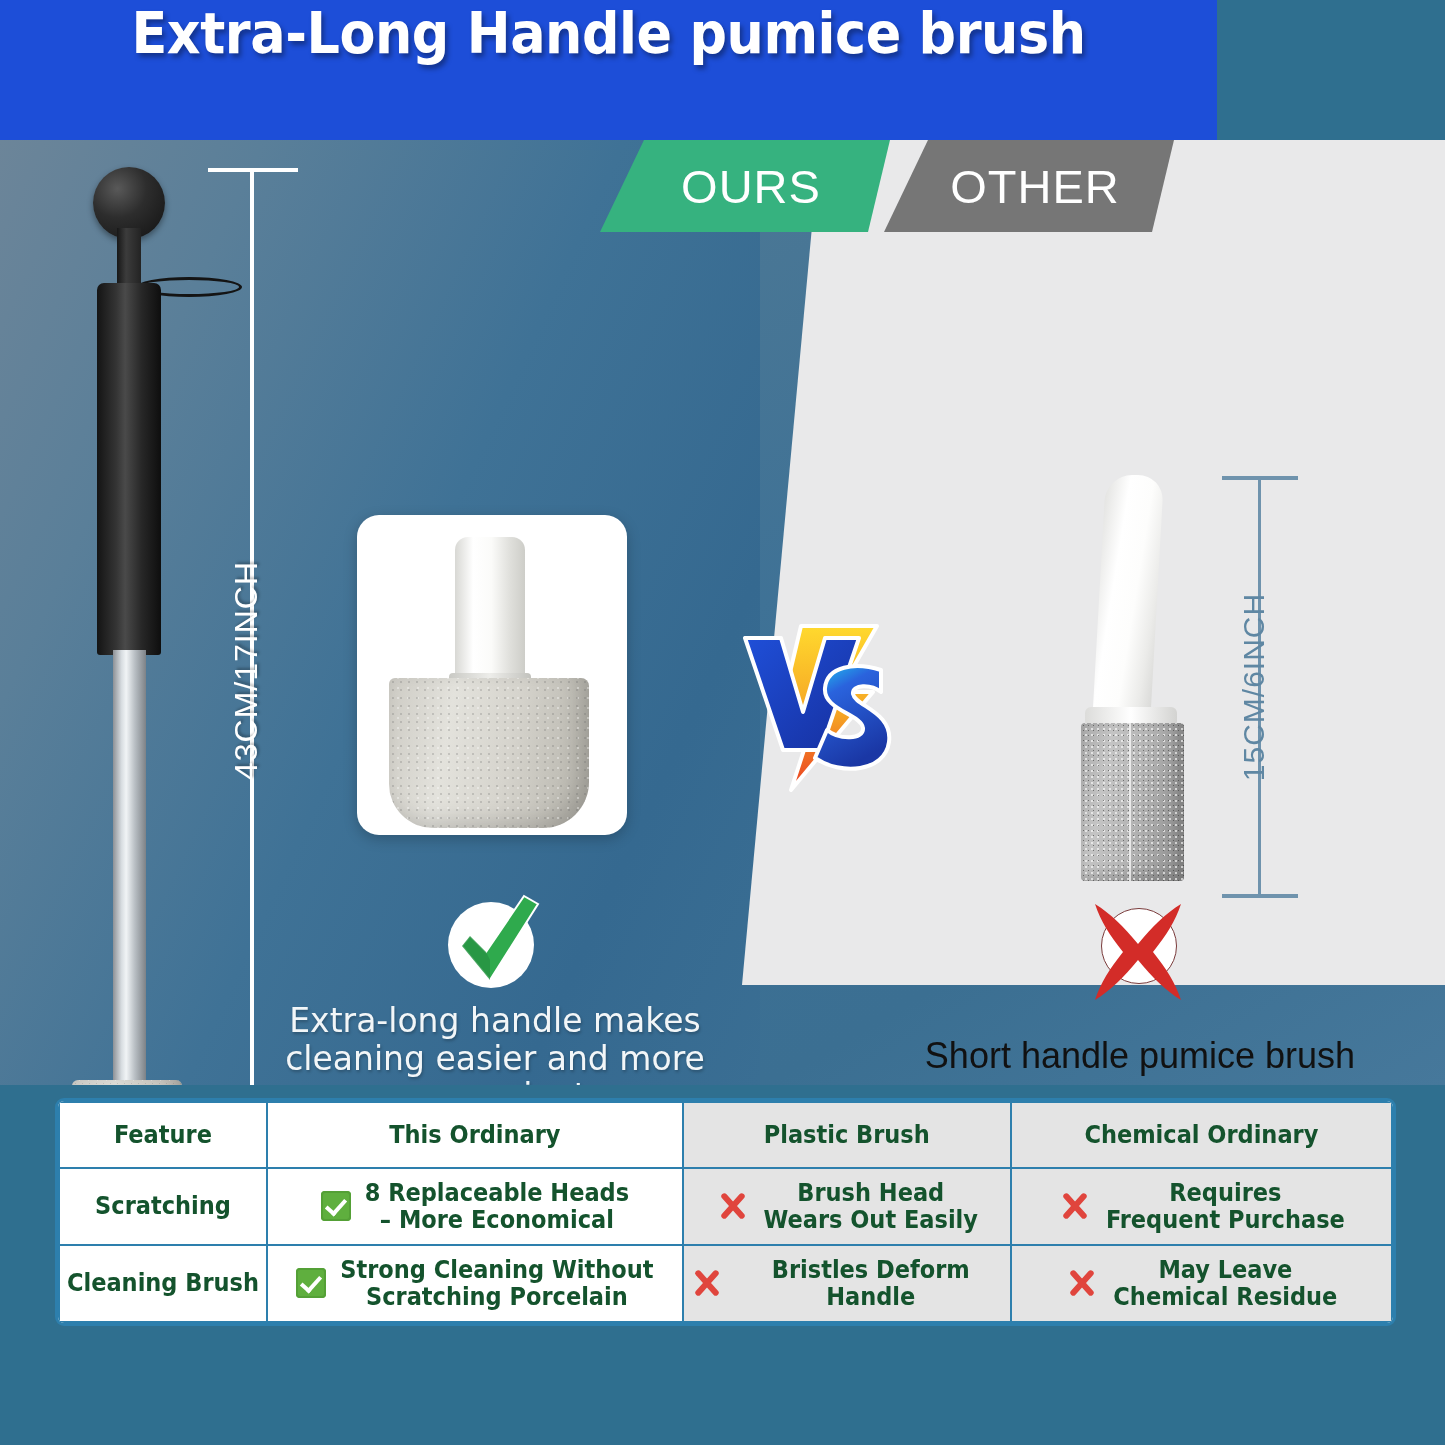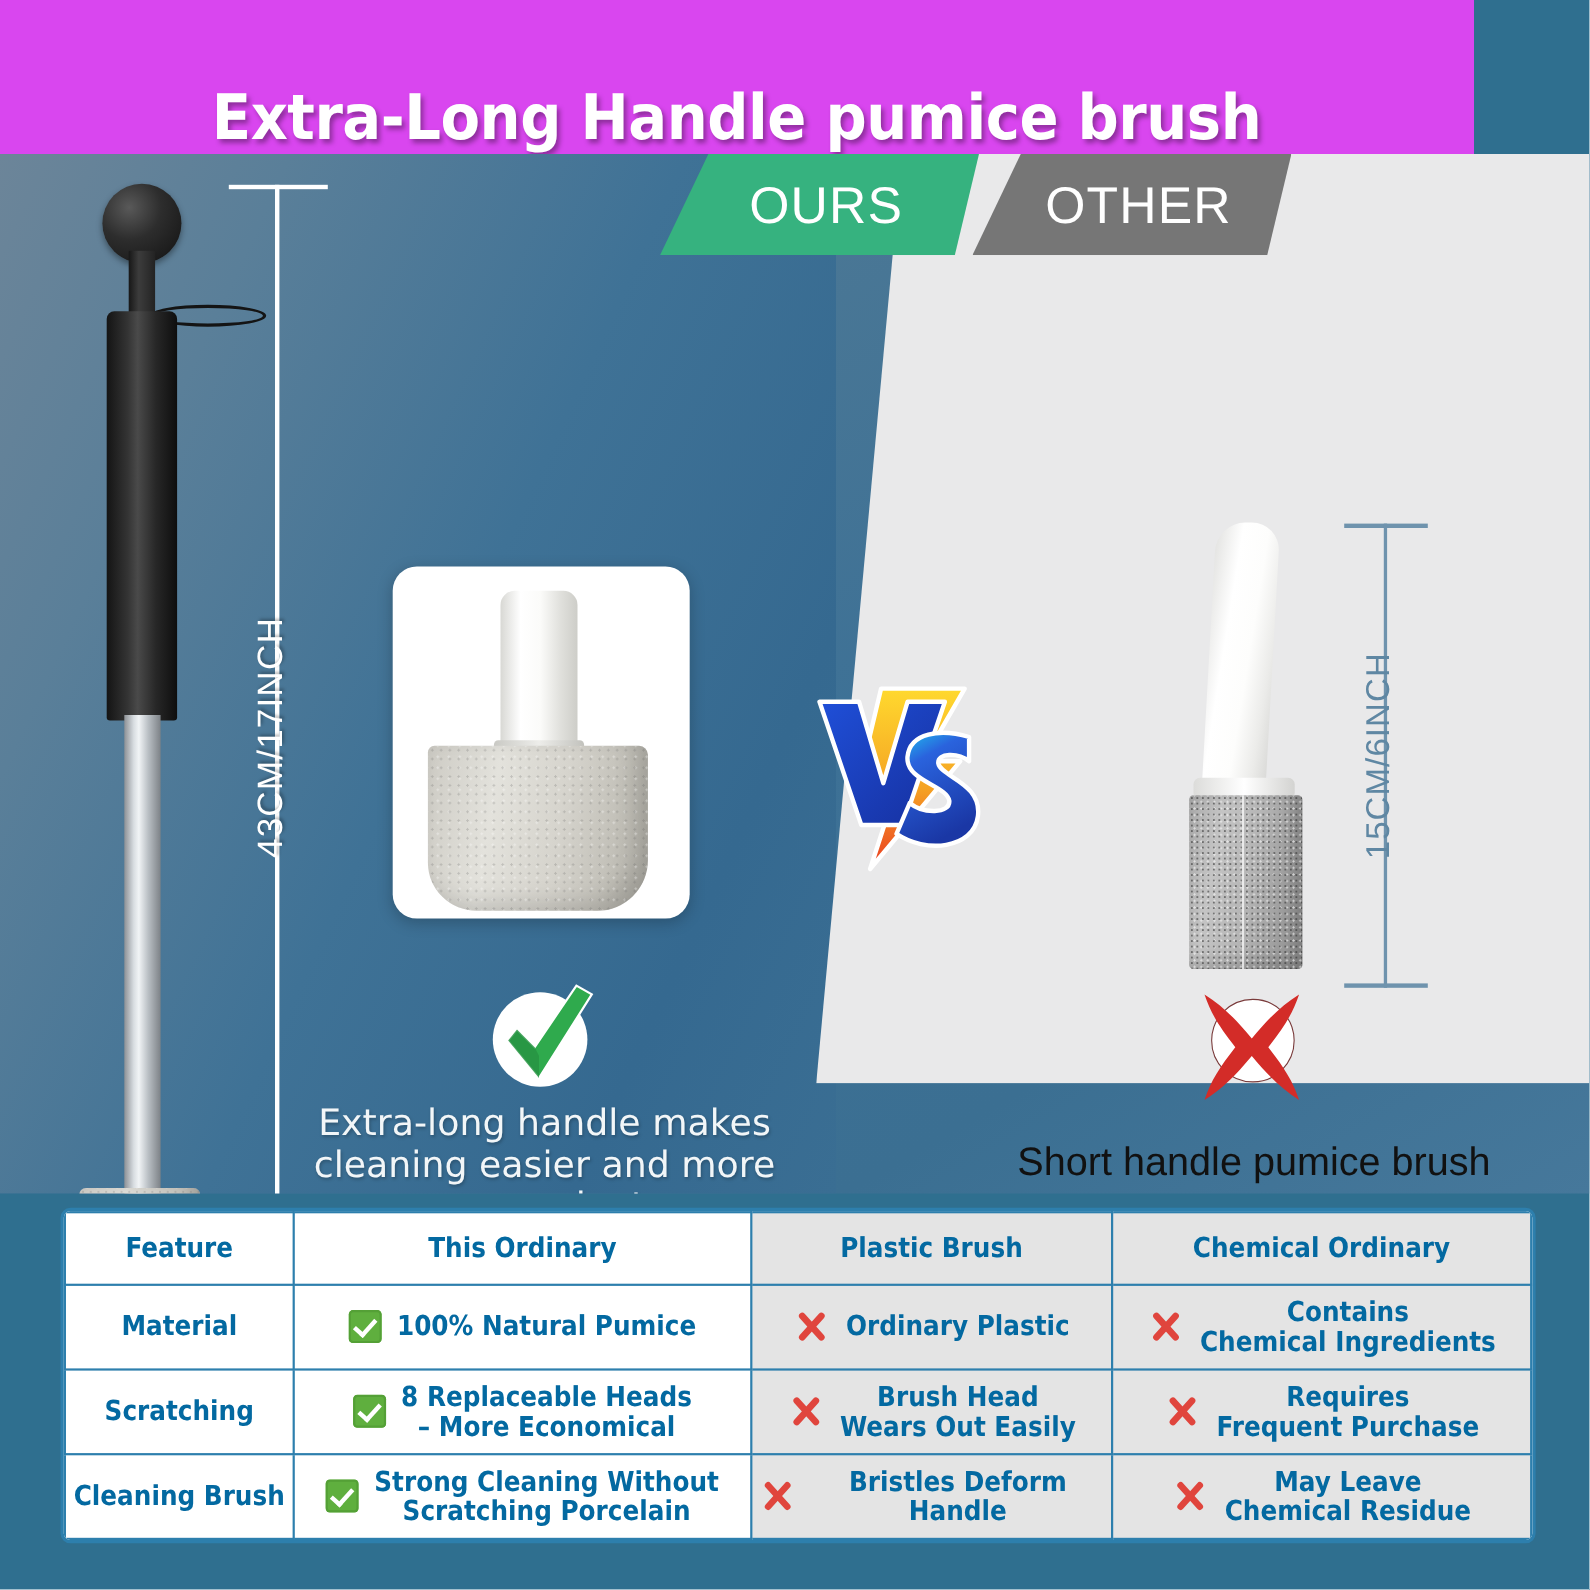--- a/index.html
+++ b/index.html
@@ -7,23 +7,23 @@
 
   #page{
     position:relative;
     width:1445px;height:1445px;
     overflow:hidden;
     background:#2f6f8f;
   }
 
   
   #header{
-    position:absolute;left:0;top:0;width:1340px;height:140px;
-    background:#d946ef;
-    display:flex;align-items:flex-end;justify-content:center;
+    position:absolute;left:0;top:0;width:1217px;height:140px;
+    background:#1d4ed8;
+    display:flex;align-items:flex-start;justify-content:center;
   }
   #header-title{
     font-family:"DejaVu Sans",sans-serif;
     font-weight:700;
     font-size:57px;
     color:#ffffff;
     letter-spacing:-0.5px;
     transform:scaleX(0.92);
     text-shadow:3px 4px 5px rgba(0,0,0,0.35);
     white-space:nowrap;
@@ -238,21 +238,21 @@
   #table-wrap{
     position:absolute;left:55px;top:1098px;width:1335px;
     border:3px solid #2d7fad;border-radius:9px;
     overflow:hidden;background:#ffffff;
   }
   table{border-collapse:collapse;width:100%;table-layout:fixed;}
   td,th{
     border:2px solid #2d7fad;
     font-family:"DejaVu Sans Condensed","DejaVu Sans",sans-serif;
     font-weight:700;
-    color:#0369a1;
+    color:#14532d;
     padding:10px 6px;
     text-align:center;
     vertical-align:middle;
     font-size:25px;
     line-height:1.1;
     transform-origin:center;
   }
   thead td{font-size:25px;padding:18px 6px;}
   col.c-feature{width:15.6%;}
   col.c-this{width:31.2%;}
@@ -398,41 +398,20 @@
       <thead>
         <tr>
           <td class="light">Feature</td>
           <td class="light">This Ordinary</td>
           <td class="gray">Plastic Brush</td>
           <td class="gray">Chemical Ordinary</td>
         </tr>
       </thead>
       <tbody>
         <tr>
-          <td class="light">Material</td>
-          <td class="light">
-            <div class="cell-inner">
-              <span class="tick"></span>
-              <span class="cell-text">100% Natural Pumice</span>
-            </div>
-          </td>
-          <td class="gray">
-            <div class="cell-inner">
-              <span class="cross"></span>
-              <span class="cell-text">Ordinary Plastic</span>
-            </div>
-          </td>
-          <td class="gray">
-            <div class="cell-inner">
-              <span class="cross"></span>
-              <span class="cell-text">Contains<br>Chemical Ingredients</span>
-            </div>
-          </td>
-        </tr>
-        <tr>
           <td class="light">Scratching</td>
           <td class="light">
             <div class="cell-inner">
               <span class="tick"></span>
               <span class="cell-text">8 Replaceable Heads<br>– More Economical</span>
             </div>
           </td>
           <td class="gray">
             <div class="cell-inner">
               <span class="cross"></span>

